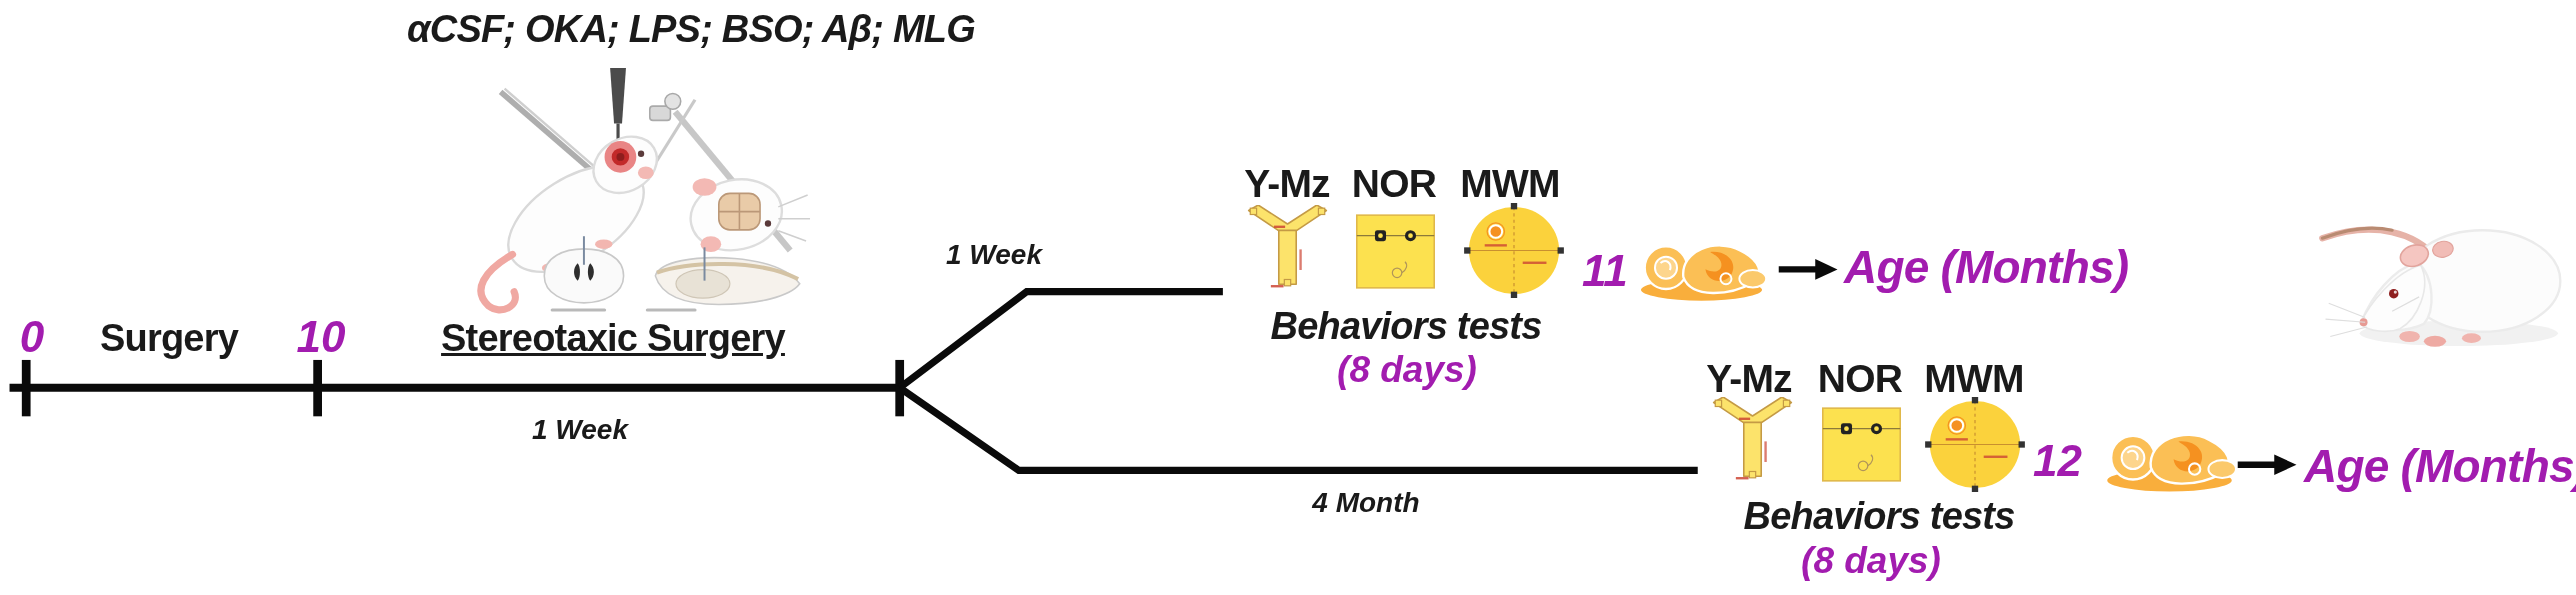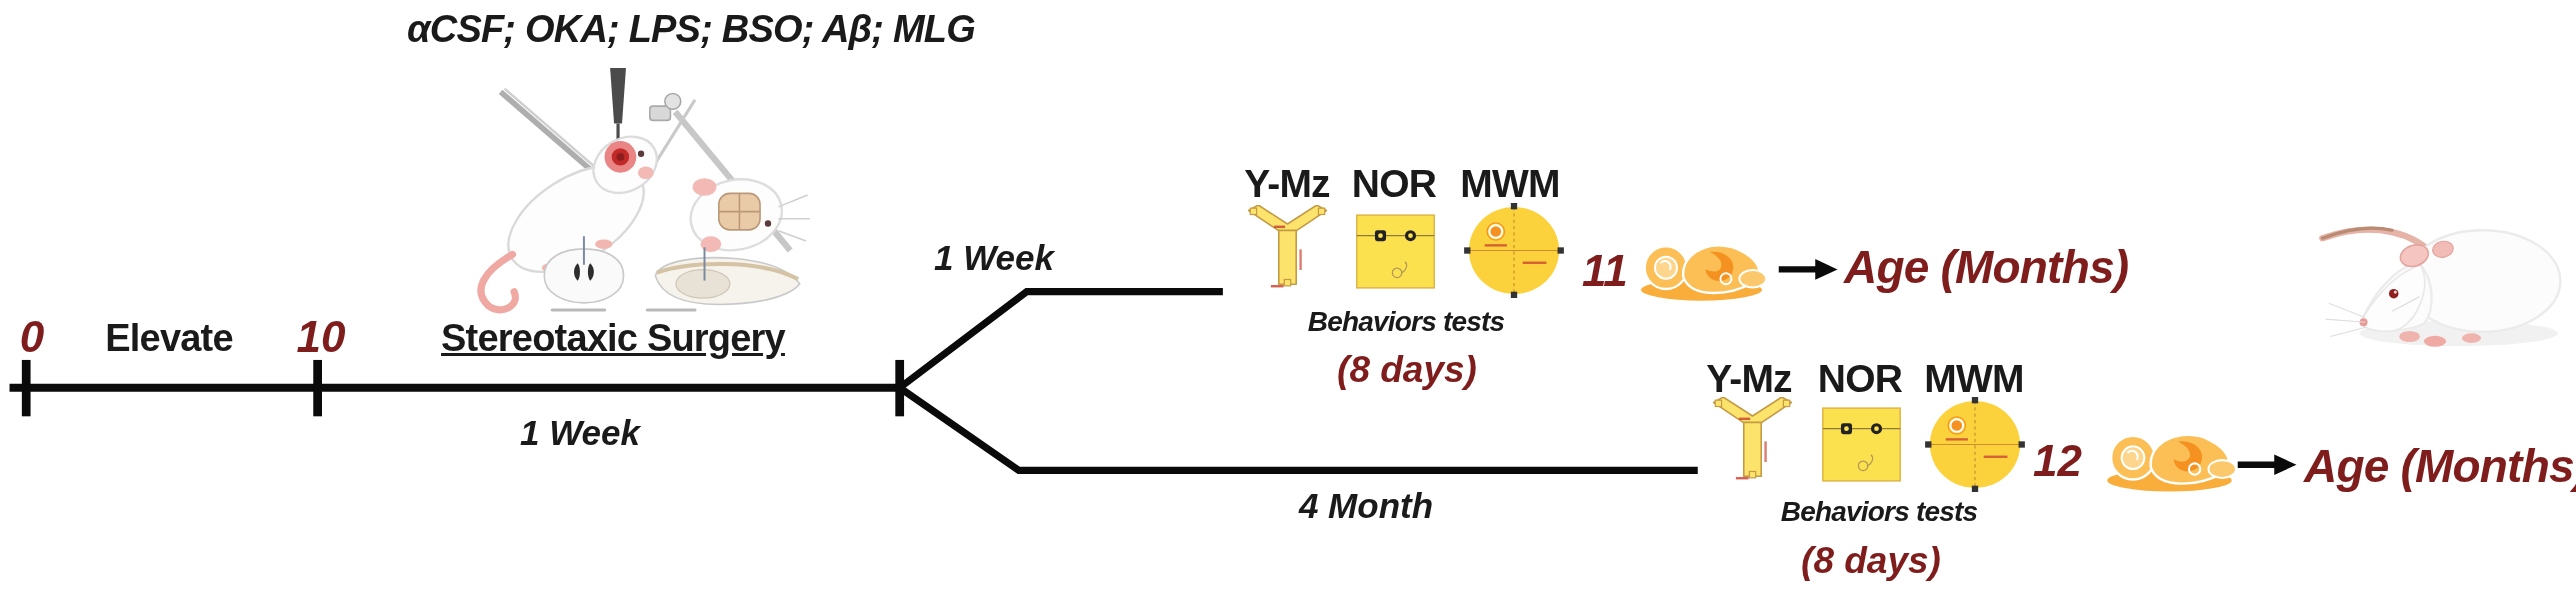--- a/index.html
+++ b/index.html
@@ -14,27 +14,27 @@
   .lbl{
     position:absolute;
     white-space:nowrap;
     color:#1a1a1a;
     font-family:"Liberation Sans", sans-serif;
     line-height:1.05;
   }
   .ctr{transform:translateX(-50%);}
   .b{font-weight:bold;}
   .i{font-style:italic;}
-  .cyan{color:#7f1d1d;}
+  .cyan{color:#a21caf;}
   .f-title{font-size:38px;letter-spacing:-0.8px;}
   .f-tick{font-size:44px;}
   .f-seg{font-size:38px;letter-spacing:-0.8px;}
-  .f-dur{font-size:35px;}
+  .f-dur{font-size:28px;}
   .f-test{font-size:39px;letter-spacing:-0.8px;}
-  .f-cap{font-size:28px;letter-spacing:-0.8px;}
+  .f-cap{font-size:38px;letter-spacing:-0.8px;}
   .f-days{font-size:37px;}
   .f-age{font-size:46px;letter-spacing:-0.8px;}
   .f-num{font-size:44px;}
   .f-end{font-size:35px;letter-spacing:-0.8px;}
   svg{display:block;}
   .lines-layer{left:0;top:0;pointer-events:none;}
 </style>
 </head>
 <body>
 
@@ -114,21 +114,21 @@
     <path d="M250,262 C 255,244 300,236 350,240 C 395,244 420,256 432,272 C 420,288 380,298 330,298 C 290,298 258,288 250,262 Z" fill="#f6f2ec" stroke="#c9c9c9" stroke-width="2"></path>
     <path d="M252,258 C 290,244 380,240 430,266" fill="none" stroke="#d4c3a4" stroke-width="5"></path>
     <ellipse cx="310" cy="272" rx="34" ry="18" fill="#e8e2d6" stroke="#cfc6b6" stroke-width="1.5"></ellipse>
     <line x1="312" y1="226" x2="312" y2="268" stroke="#7a8aa0" stroke-width="2.5"></line>
 
     <rect x="118" y="303" width="70" height="4" rx="2" fill="#b9b9b9"></rect>
     <rect x="238" y="303" width="64" height="4" rx="2" fill="#b9b9b9"></rect>
   </svg>
 
   <div class="lbl b i cyan f-tick ctr" style="left:32px;top:314px;">0</div>
-  <div class="lbl b f-seg ctr" style="left:169px;top:319px;">Elevate</div>
+  <div class="lbl b f-seg ctr" style="left:169px;top:319px;">Surgery</div>
   <div class="lbl b i cyan f-tick ctr" style="left:321px;top:314px;text-align:center;">10</div>
   <div class="lbl b f-seg ctr" style="left:613px;top:319px;text-decoration:underline;">Stereotaxic Surgery</div>
   <div class="lbl b i f-dur ctr" style="left:580px;top:415px;">1 Week</div>
 
   <div class="lbl b i f-dur ctr" style="left:994px;top:240px;">1 Week</div>
 
   <div class="lbl b f-test ctr" style="left:1287px;top:164px;">Y-Mz</div>
   <div class="lbl b f-test ctr" style="left:1394px;top:164px;">NOR</div>
   <div class="lbl b f-test ctr" style="left:1510px;top:164px;">MWM</div>
 

